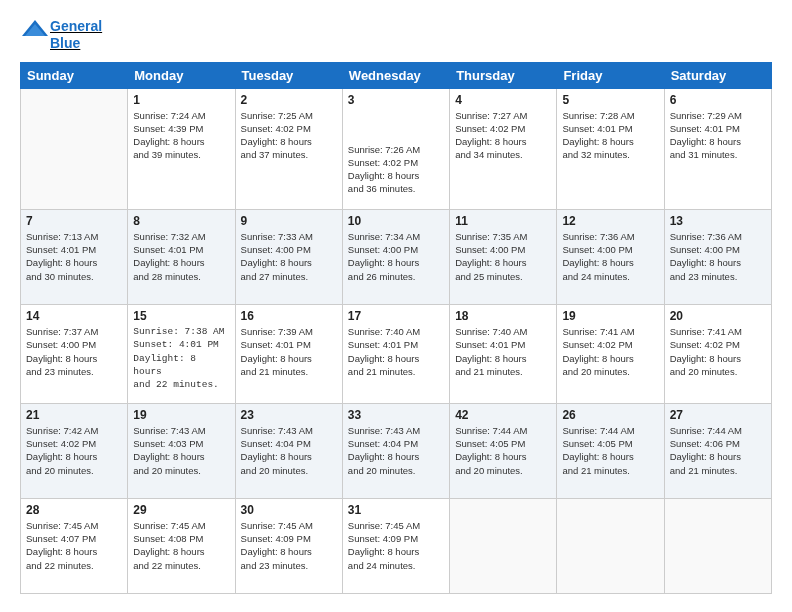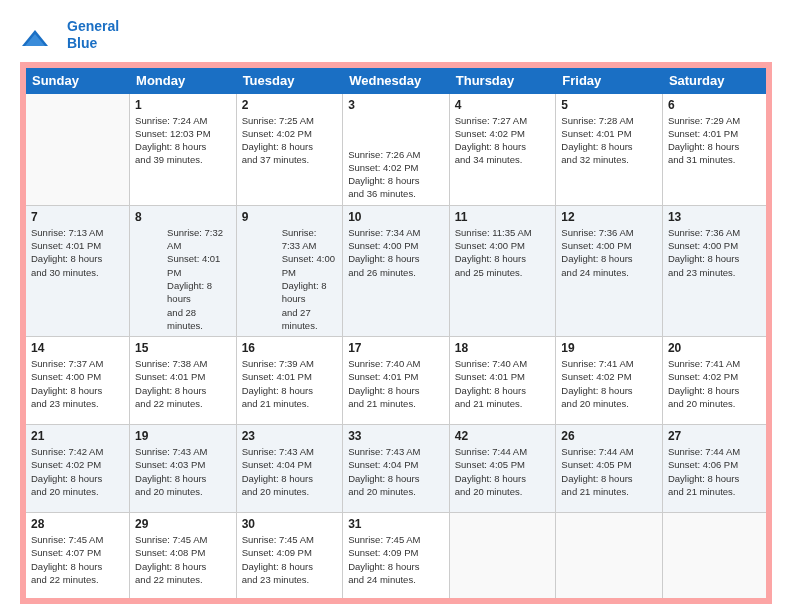--- a/index.html
+++ b/index.html
@@ -18,22 +18,23 @@
       flex-direction: column;
     }
     .header {
       display: flex;
       justify-content: space-between;
       align-items: flex-start;
       margin-bottom: 10px;
     }
     .logo {
       display: flex;
-      align-items: flex-end;
-      gap: 17px;
+      align-items: flex-start;
+      gap: 0;
+      text-decoration: underline;
     }
     .logo-text {
       font-size: 14px;
       font-weight: bold;
       color: #333;
       line-height: 1.2;
     }
     .logo-text span {
       color: #1a6fc4;
     }
@@ -49,21 +50,21 @@
       font-weight: bold;
       color: #222;
       line-height: 1.1;
     }
     .subtitle {
       font-size: 14px;
       color: #444;
     }
     .calendar {
       flex: 1;
-      border: 6px solid #fca5a5;
+      border: 1px solid #fca5a5;
       border-collapse: collapse;
       width: 100%;
       table-layout: fixed;
     }
     .calendar th {
       background: #1a6fc4;
       color: #fff;
       text-align: left;
       padding: 5px 6px;
       font-size: 13px;
@@ -129,21 +130,21 @@
         <th>Friday</th>
         <th>Saturday</th>
       </tr>
     </thead>
     <tbody id="calendar-body">
     <tr>
           <td class="empty"></td>
           <td>
             <span class="day-num">1</span>
             <div class="day-info" style="white-space: pre-line;">Sunrise: 7:24 AM
-Sunset: 12:03 PM
+Sunset: 4:39 PM
 Daylight: 8 hours
 and 39 minutes.</div>
           </td>
           <td>
             <span class="day-num">2</span>
             <div class="day-info" style="white-space: pre-line;">Sunrise: 7:25 AM
 Sunset: 4:02 PM
 Daylight: 8 hours
 and 37 minutes.</div>
           </td>
@@ -179,42 +180,42 @@
         <tr class="alt-row">
           <td>
             <span class="day-num">7</span>
             <div class="day-info" style="white-space: pre-line;">Sunrise: 7:13 AM
 Sunset: 4:01 PM
 Daylight: 8 hours
 and 30 minutes.</div>
           </td>
           <td>
             <span class="day-num">8</span>
-            <div class="day-info" style="white-space: pre-line; margin-left: 32px;">Sunrise: 7:32 AM
+            <div class="day-info" style="white-space: pre-line;">Sunrise: 7:32 AM
 Sunset: 4:01 PM
 Daylight: 8 hours
 and 28 minutes.</div>
           </td>
           <td>
             <span class="day-num">9</span>
-            <div class="day-info" style="white-space: pre-line; margin-left: 40px;">Sunrise: 7:33 AM
+            <div class="day-info" style="white-space: pre-line;">Sunrise: 7:33 AM
 Sunset: 4:00 PM
 Daylight: 8 hours
 and 27 minutes.</div>
           </td>
           <td>
             <span class="day-num">10</span>
             <div class="day-info" style="white-space: pre-line;">Sunrise: 7:34 AM
 Sunset: 4:00 PM
 Daylight: 8 hours
 and 26 minutes.</div>
           </td>
           <td>
             <span class="day-num">11</span>
-            <div class="day-info" style="white-space: pre-line;">Sunrise: 11:35 AM
+            <div class="day-info" style="white-space: pre-line;">Sunrise: 7:35 AM
 Sunset: 4:00 PM
 Daylight: 8 hours
 and 25 minutes.</div>
           </td>
           <td>
             <span class="day-num">12</span>
             <div class="day-info" style="white-space: pre-line;">Sunrise: 7:36 AM
 Sunset: 4:00 PM
 Daylight: 8 hours
 and 24 minutes.</div>
@@ -230,21 +231,21 @@
         <tr>
           <td>
             <span class="day-num">14</span>
             <div class="day-info" style="white-space: pre-line;">Sunrise: 7:37 AM
 Sunset: 4:00 PM
 Daylight: 8 hours
 and 23 minutes.</div>
           </td>
           <td>
             <span class="day-num">15</span>
-            <div class="day-info" style="white-space: pre-line;">Sunrise: 7:38 AM
+            <div class="day-info" style="white-space: pre-line; font-family: Liberation Mono, monospace;">Sunrise: 7:38 AM
 Sunset: 4:01 PM
 Daylight: 8 hours
 and 22 minutes.</div>
           </td>
           <td>
             <span class="day-num">16</span>
             <div class="day-info" style="white-space: pre-line;">Sunrise: 7:39 AM
 Sunset: 4:01 PM
 Daylight: 8 hours
 and 21 minutes.</div>

